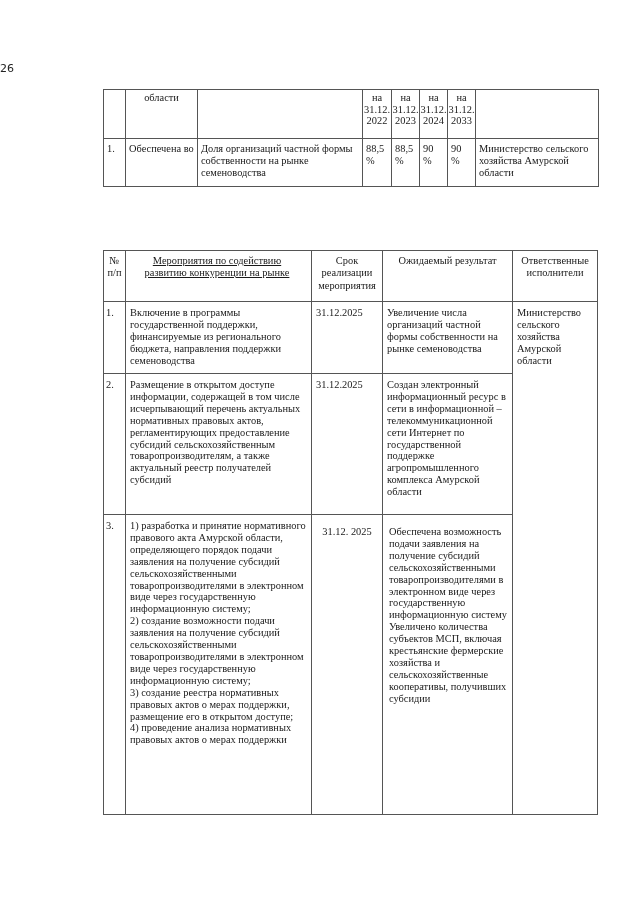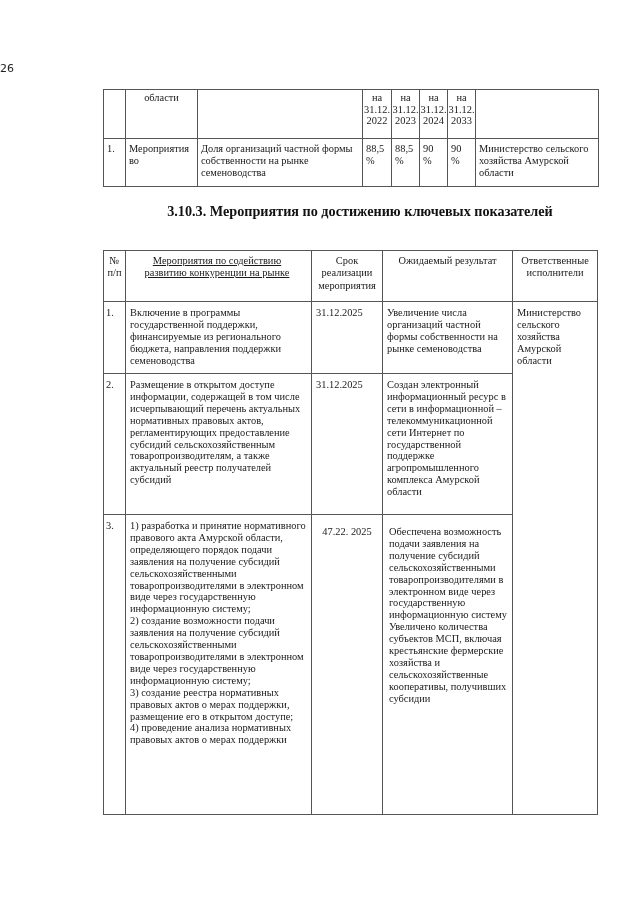--- a/index.html
+++ b/index.html
@@ -52,33 +52,33 @@
     <td class="c">области</td>
     <td></td>
     <td class="yr"><span>на</span><br><span>31.12.</span><br><span>2022</span></td>
     <td class="yr"><span>на</span><br><span>31.12.</span><br><span>2023</span></td>
     <td class="yr"><span>на</span><br><span>31.12.</span><br><span>2024</span></td>
     <td class="yr"><span>на</span><br><span>31.12.</span><br><span>2033</span></td>
     <td></td>
   </tr>
   <tr class="data-row">
     <td>1.</td>
-    <td>Мероприятия во</td>
+    <td>Обеспечена во</td>
     <td>Доля организаций частной формы собственности на рынке семеноводства</td>
     <td>88,5 %</td>
     <td>88,5 %</td>
     <td>90 %</td>
     <td>90 %</td>
     <td>Министерство сельского хозяйства Амурской области</td>
   </tr>
 </tbody>
   </table>
 
 <div class="section-title">
-  <span>3.10.3. Мероприятия по достижению ключевых показателей</span><br>
+  <br>
 </div>
 
 <table id="main-table">
   <colgroup>
     <col style="width:22px">
       <col style="width:186px">
       <col style="width:71px">
     <col style="width:130px">
       <col style="width:85px">
   </colgroup>
@@ -105,19 +105,19 @@
       <td>31.12.2025</td>
       <td>Создан электронный информационный ресурс в сети в информационной – телекоммуникационной сети Интернет по государственной поддержке агропромышленного комплекса Амурской области</td>
       <td class="no-top no-bottom"></td>
     </tr>
     <tr class="r3">
       <td class="num">3.</td>
       <td class="pre">1) разработка и принятие нормативного правового акта Амурской области, определяющего порядок подачи заявления на получение субсидий сельскохозяйственными товаропроизводителями в электронном виде через государственную информационную систему;
 2) создание возможности подачи заявления на получение субсидий сельскохозяйственными товаропроизводителями в электронном виде через государственную информационную систему;
 3) создание реестра нормативных правовых актов о мерах поддержки, размещение его в открытом доступе;
 4) проведение анализа нормативных правовых актов  о мерах поддержки</td>
-      <td class="date3">47.22. 2025</td>
+      <td class="date3">31.12. 2025</td>
       <td class="pre res3">Обеспечена возможность подачи заявления на получение субсидий сельскохозяйственными товаропроизводителями в электронном виде через государственную информационную систему
 Увеличено количества субъектов МСП, включая крестьянские фермерские хозяйства и сельскохозяйственные кооперативы, получивших субсидии</td>
       <td class="no-top"></td>
     </tr>
   </tbody>
 </table>
 
 </body></html>

